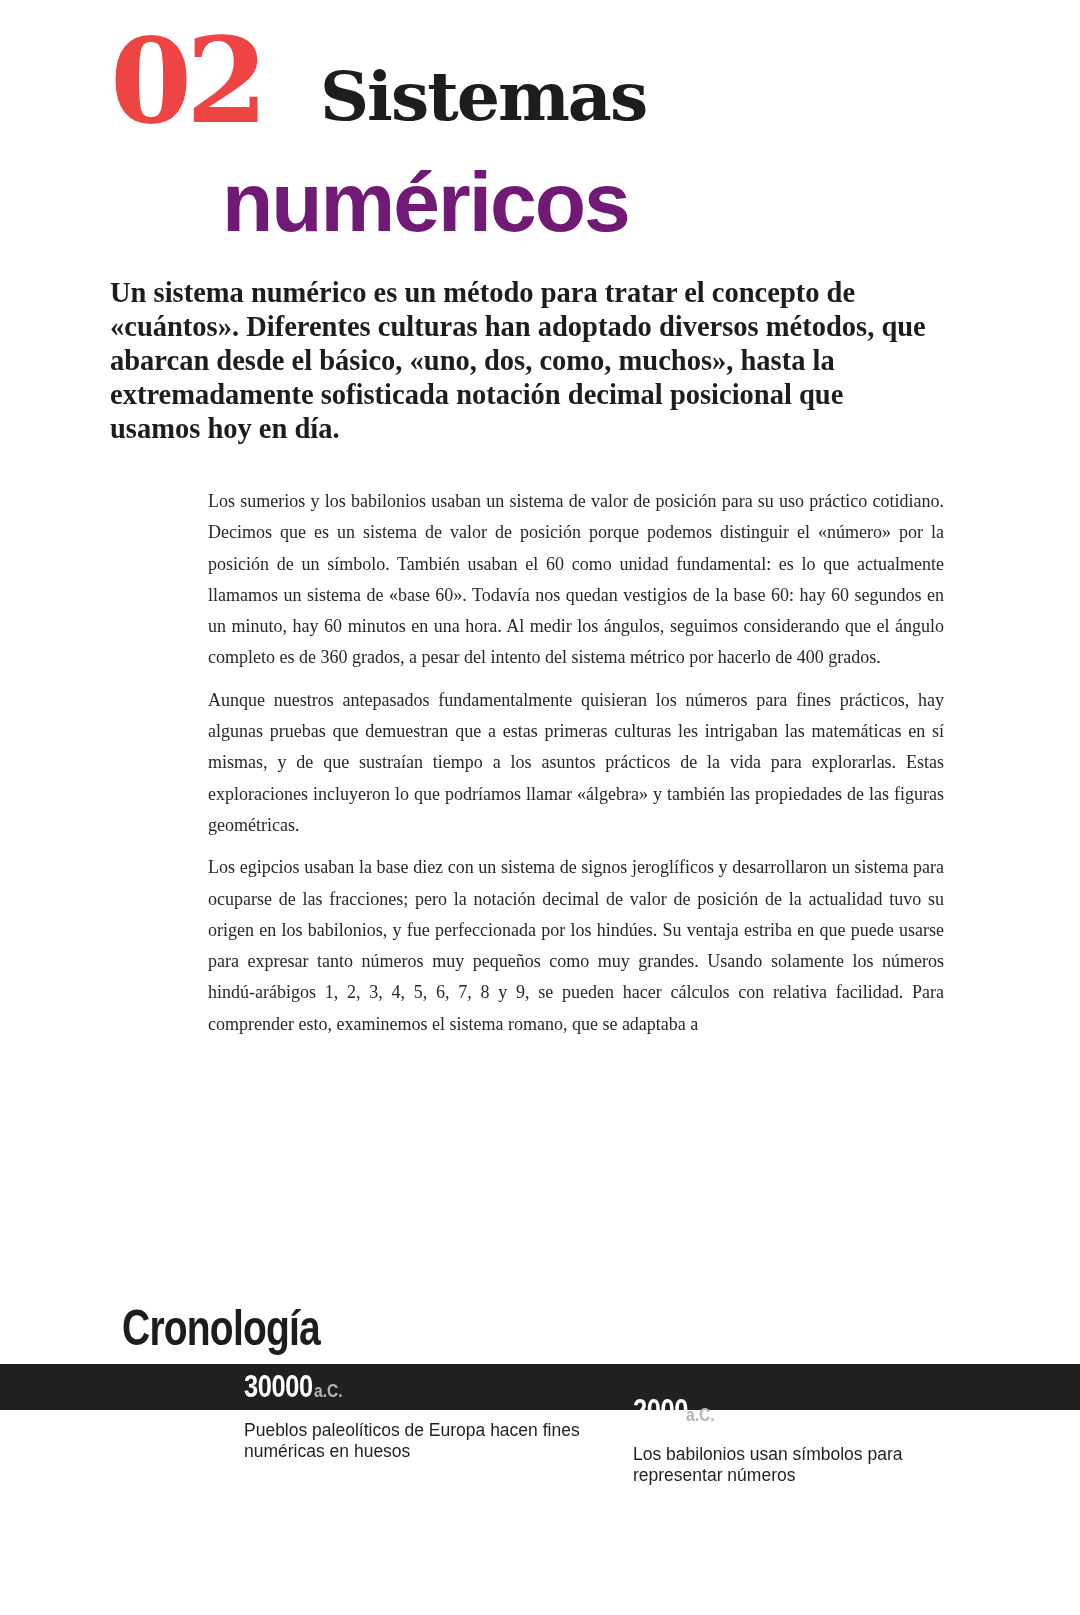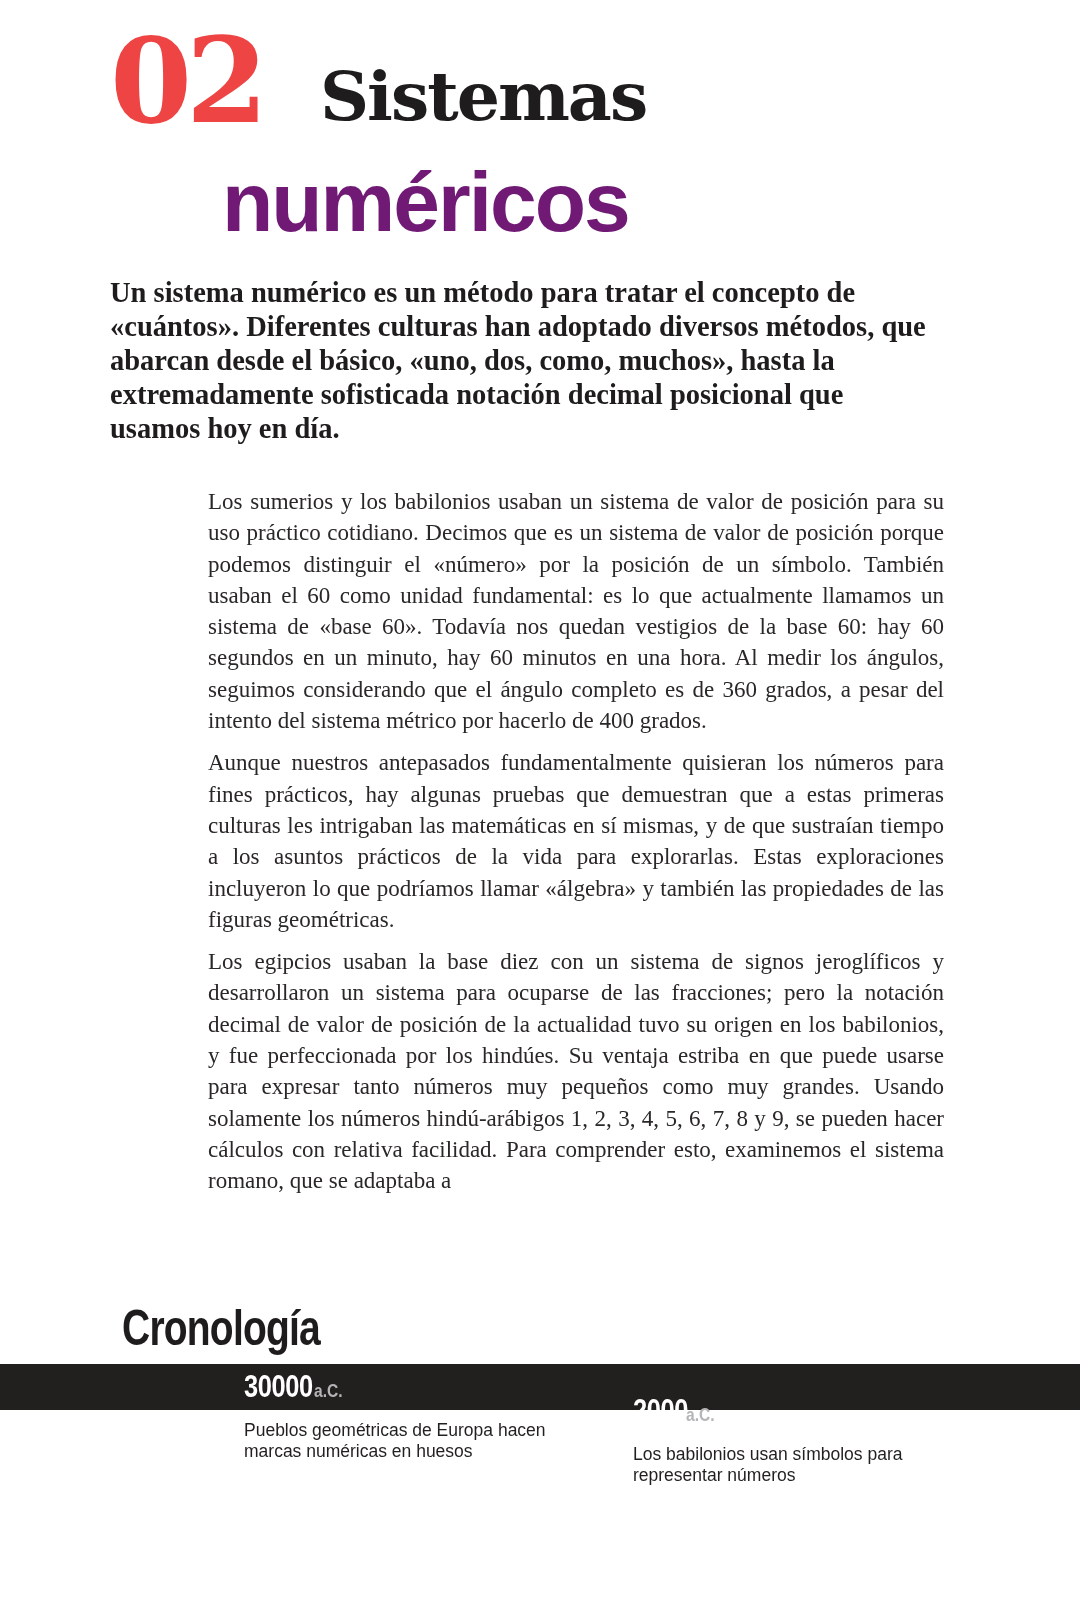--- a/index.html
+++ b/index.html
@@ -20,21 +20,21 @@
     font-family: Liberation Sans, sans-serif; font-weight: bold; font-size: 84px;
     line-height: 1; letter-spacing: -2px; color: #701a75;
   }
   .lead {
     position: absolute; left: 110px; top: 276px; width: 820px;
     font-family: "Liberation Serif", serif; font-weight: bold; font-size: 28.5px;
     line-height: 34px; color: #1e1c1c;
   }
   .body-text {
     position: absolute; left: 208px; top: 486px; width: 736px;
-    font-family: "Liberation Serif", serif; font-size: 23px; line-height: 31.3px;
+    font-family: "Liberation Serif", serif; font-size: 18px; line-height: 31.3px;
     color: #2a2727; text-align: justify; hyphens: manual;
   }
   .body-text p { margin: 0 0 11px 0; }
   .timeline-title {
     position: absolute; left: 122px; top: 1303px;
     font-family: "Liberation Sans", sans-serif; font-weight: bold; font-size: 50px;
     line-height: 1; transform: scaleX(0.78); transform-origin: left top;
     letter-spacing: -1px; color: #1e1c1c;
   }
   .timeline-bar {
@@ -79,21 +79,21 @@
 </div>
 
 <div class="timeline-title">Cronología</div>
 <div class="timeline-bar"></div>
 
 <div class="timeline-item ti-1">
   <div class="year-row">
     <span class="year">30000</span>
     <span class="era">a.C.</span>
   </div>
-  <div class="desc">Pueblos geométricas de Europa hacen marcas numéricas en huesos</div>
+  <div class="desc">Pueblos paleolíticos de Europa hacen fines numéricas en huesos</div>
 </div>
 
 <div class="timeline-item ti-2">
   <div class="year-row">
     <span class="year">2000</span>
     <span class="era">a.C.</span>
   </div>
   <div class="desc">Los babilonios usan símbolos para representar números</div>
 </div>
 

